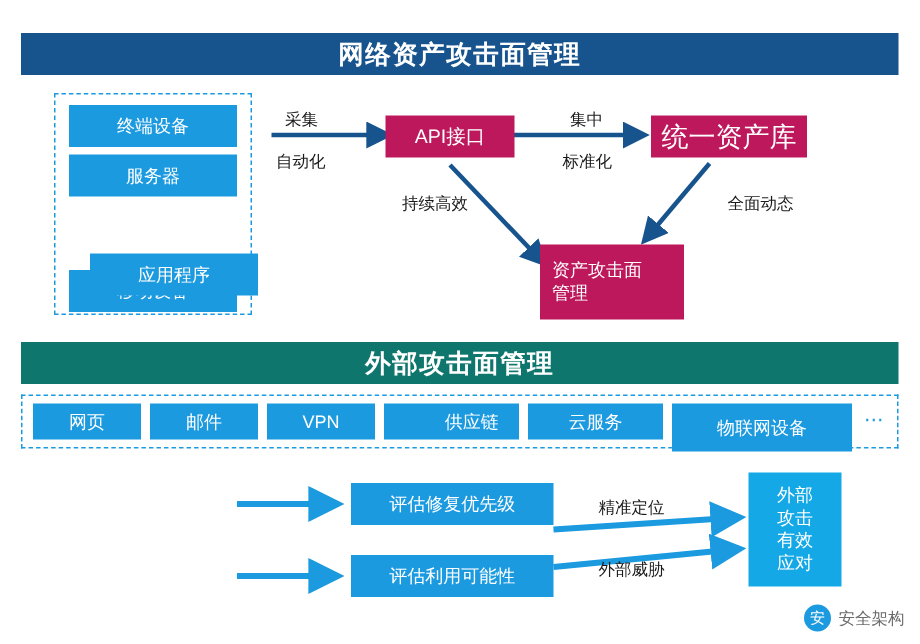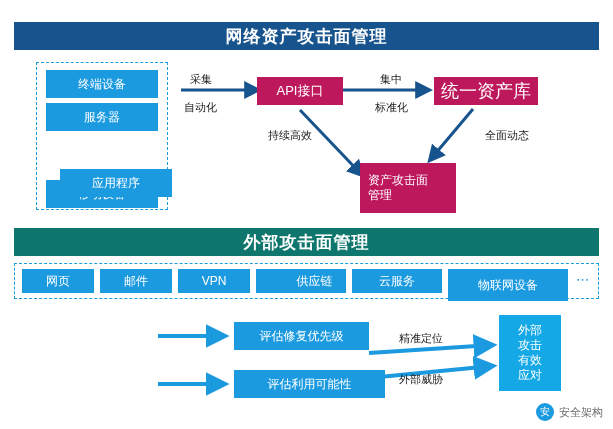--- a/index.html
+++ b/index.html
@@ -212,21 +212,21 @@
   </div>
   <div class="box light" style="left:448px; top:269px; width:120px; height:32px;">
     <span>物联网设备</span>
   </div>
   <div class="dots" style="left:576px; top:272px;">⋯</div>
 
 
   <div class="box light" style="left:234px; top:322px; width:135px; height:28px;">
     <span>评估修复优先级</span>
   </div>
-  <div class="box light" style="left:234px; top:370px; width:151px; height:28px;">
+  <div class="box light" style="left:234px; top:370px; width:135px; height:28px;">
     <span>评估利用可能性</span>
   </div>
 
   <div class="label" style="left:399px; top:331px;">精准定位</div>
   <div class="label" style="left:399px; top:372px;">外部威胁</div>
 
   <div class="box cyan" style="left:499px; top:315px; width:62px; height:76px; flex-direction:column; justify-content:center;">
     <span>外部</span>
     <span>攻击</span>
     <span>有效</span>

